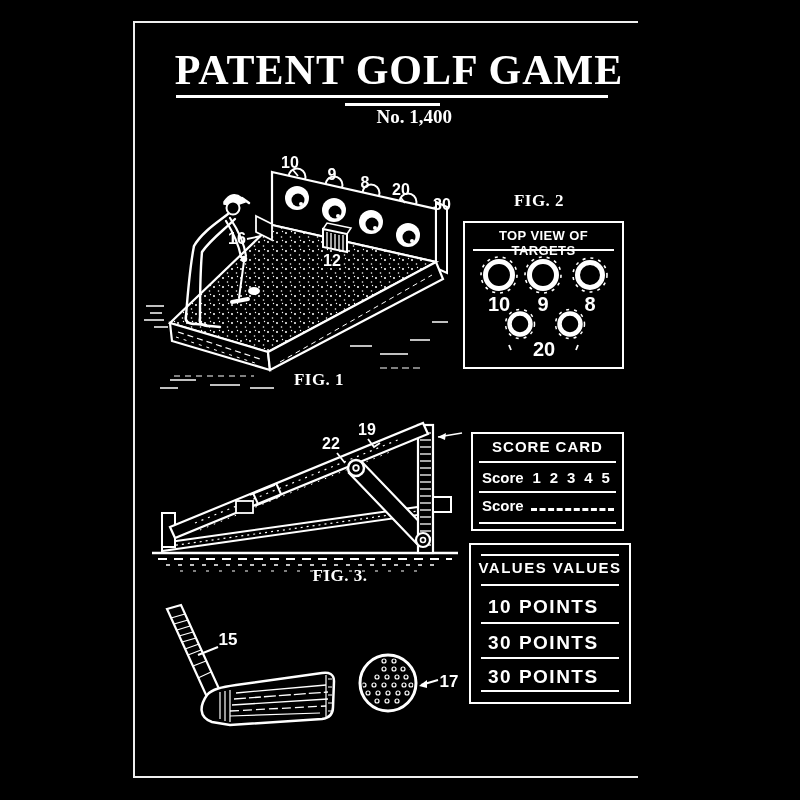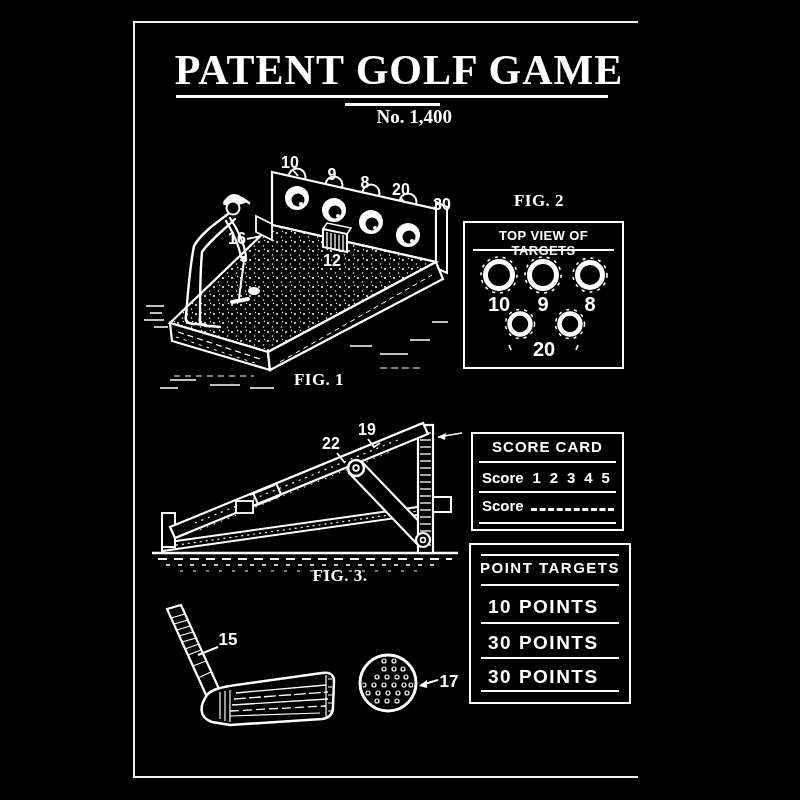--- a/index.html
+++ b/index.html
@@ -272,21 +272,21 @@
       <path d="M197,40 L205,50"></path>
       <path d="M228,26 L234,34 L240,30"></path>
     </g>
     <text class="fig-num" x="191" y="36" text-anchor="middle">22</text>
     <text class="fig-num" x="227" y="22" text-anchor="middle">19</text>
   </svg>
   <div class="caption cap-fig3">FIG. 3.</div>
 
   <div class="box points-box">
     <div class="pv-rule pv-rule1"></div>
-    <div class="pv-title">POINT TARGETS</div>
+    <div class="pv-title">VALUES VALUES</div>
     <div class="pv-rule pv-rule2"></div>
     <div class="pv-row pv-row1">10 POINTS</div>
     <div class="pv-rule pv-rule3"></div>
     <div class="pv-row pv-row2">30 POINTS</div>
     <div class="pv-rule pv-rule4"></div>
     <div class="pv-row pv-row3">30 POINTS</div>
     <div class="pv-rule pv-rule5"></div>
   </div>
 
   <svg class="fig-svg svg-clubball" width="330" height="158" viewBox="0 0 330 158">

